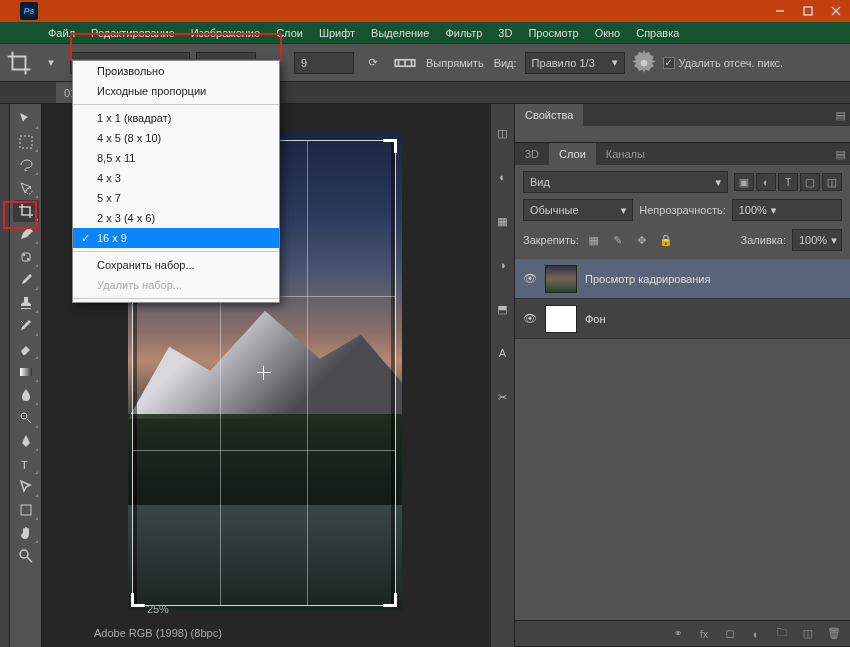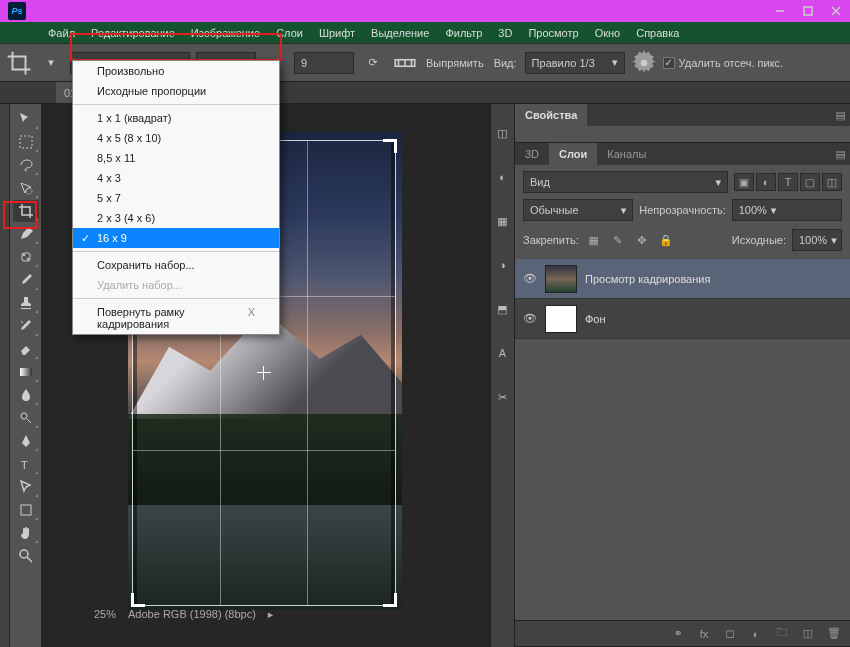--- a/index.html
+++ b/index.html
@@ -1,18 +1,18 @@
 <!DOCTYPE html>
 <html><head>
 <meta charset="utf-8">
 <style>
 * { margin: 0; padding: 0; box-sizing: border-box; font-family: Tahoma, Arial, sans-serif; font-size: 11px; user-select: none; }
 body { background: #535353; width: 850px; height: 647px; overflow: hidden; position: relative; color: #ccc; }
 
-.titlebar { height: 22px; background: #d946ef; display: flex; align-items: center; padding-left: 8px; font-style: italic; }
+.titlebar { height: 22px; background: #c2410c; display: flex; align-items: center; padding-left: 20px; font-style: italic; }
 .ps-logo { width: 18px; height: 18px; background: #001e36; color: #31a8ff; display: flex; align-items: center; justify-content: center; font-weight: bold; font-size: 9px; border-radius: 2px; }
 .window-controls { margin-left: auto; display: flex; }
 .win-btn { width: 28px; height: 22px; display: flex; align-items: center; justify-content: center; color: #ccc; cursor: pointer; }
 .win-btn svg { width: 10px; height: 10px; }
 
 .menubar { height: 22px; background: #14532d; display: flex; align-items: center; padding-left: 40px; border-bottom: 1px solid #2a2a2a; }
 .menu-item { padding: 0 8px; height: 100%; display: flex; align-items: center; cursor: pointer; color: #ddd; }
 
 .optionsbar { height: 38px; background: #535353; border-bottom: 1px solid #222; display: flex; align-items: center; padding: 0 6px; gap: 6px; position: relative; }
 .opt-icon { width: 26px; height: 26px; display: flex; align-items: center; justify-content: center; }
@@ -54,39 +54,39 @@
 .crop-handle.tl::before { width: 14px; height: 3px; top: 0; left: 0; } .crop-handle.tl::after { width: 3px; height: 14px; top: 0; left: 0; }
 .crop-handle.tr::before { width: 14px; height: 3px; top: 0; right: 0; } .crop-handle.tr::after { width: 3px; height: 14px; top: 0; right: 0; }
 .crop-handle.bl::before { width: 14px; height: 3px; bottom: 0; left: 0; } .crop-handle.bl::after { width: 3px; height: 14px; bottom: 0; left: 0; }
 .crop-handle.br::before { width: 14px; height: 3px; bottom: 0; right: 0; } .crop-handle.br::after { width: 3px; height: 14px; bottom: 0; right: 0; }
 .crop-center { position: absolute; left: 50%; top: 50%; width: 14px; height: 14px; margin: -7px; }
 .crop-center::before { content: ''; position: absolute; left: 6px; top: 0; width: 1px; height: 14px; background: #fff; }
 .crop-center::after { content: ''; position: absolute; top: 6px; left: 0; width: 14px; height: 1px; background: #fff; }
 .dim-left, .dim-right { position: absolute; top: 0; bottom: 0; background: rgba(0,0,0,0.45); }
 .dim-left { left: 0; width: 4px; } .dim-right { right: 0; width: 4px; }
 
-.statusbar { position: absolute; bottom: 22px; left: 42px; height: 22px; display: flex; align-items: center; gap: 12px; padding: 0 10px; color: #aaa; }
+.statusbar { position: absolute; bottom: 22px; left: 42px; height: 22px; display: flex; align-items: center; gap: 12px; padding: 0 10px; color: #aaa; flex-direction: column; }
 .timeline-tab { position: absolute; bottom: 0; left: 42px; height: 22px; display: flex; align-items: center; padding: 0 12px; background: #424242; color: #bbb; border-top: 1px solid #222; }
 
 .dropdown-menu { position: absolute; left: 72px; top: 60px; width: 208px; background: #f8f8f8; border: 1px solid #888; box-shadow: 3px 3px 8px rgba(0,0,0,0.5); color: #222; z-index: 100; }
 .dd-item { padding: 4px 24px; cursor: pointer; display: flex; justify-content: space-between; }
 .dd-item.selected { background: #0a84ff; color: #fff; position: relative; }
 .dd-item.selected::before { content: '✓'; position: absolute; left: 8px; }
 .dd-item.disabled { color: #aaa; }
 .dd-sep { height: 1px; background: #ccc; margin: 3px 0; }
 .dd-shortcut { color: #888; }
 
 .dock-right { width: 24px; background: #424242; border-left: 1px solid #222; display: flex; flex-direction: column; align-items: center; padding-top: 20px; gap: 26px; }
 .dock-icon { width: 18px; height: 18px; display: flex; align-items: center; justify-content: center; cursor: pointer; color: #bbb; }
 
 .panels { width: 336px; background: #424242; border-left: 1px solid #222; display: flex; flex-direction: column; }
 .panel-section { border-bottom: 1px solid #222; }
 .panel-tabs { height: 22px; display: flex; align-items: center; background: #383838; position: relative; }
 .panel-tab { padding: 0 10px; height: 100%; display: flex; align-items: center; cursor: pointer; color: #999; }
-.panel-tab.active { background: #535353; color: #ddd; font-weight: bold; }
+.panel-tab.active { background: #535353; color: #ddd; }
 .panel-menu { position: absolute; right: 4px; color: #999; cursor: pointer; }
 .panel-body { background: #535353; padding: 8px; }
 .layers-body { padding: 0; flex: 1; }
 
 .layers-toolbar { padding: 6px 8px; display: flex; flex-direction: column; gap: 6px; }
 .layers-row { display: flex; align-items: center; gap: 6px; }
 .layers-row .opt-field { flex: 1; }
 .layers-filter { display: flex; gap: 2px; }
 .filter-btn { width: 20px; height: 18px; display: flex; align-items: center; justify-content: center; background: #3f3f3f; border: 1px solid #2a2a2a; cursor: pointer; color: #aaa; }
 .blend-select { width: 180px; }
@@ -417,21 +417,21 @@
                 <span style="margin-left:4px">▾</span>
               </div>
           </div>
           <div class="lock-row">
             <span class="opacity-label">Закрепить:</span>
             <div class="lock-btn">▦</div>
             <div class="lock-btn">✎</div>
             <div class="lock-btn">✥</div>
             <div class="lock-btn">🔒</div>
             <span style="flex:1"></span>
-            <span class="opacity-label">Исходные:</span>
+            <span class="opacity-label">Заливка:</span>
             <div class="opt-field opacity-field">
                 <span>100%</span>
                 <span style="margin-left:4px">▾</span>
               </div>
           </div>
         </div>
         <div class="layer-list">
           <div class="layer-item active">
             <div class="layer-vis">👁</div>
             <div class="layer-thumb img"></div>
@@ -465,17 +465,13 @@
   <div class="dd-item">4 x 5 (8 x 10)</div>
   <div class="dd-item">8,5 x 11</div>
   <div class="dd-item">4 x 3</div>
   <div class="dd-item">5 x 7</div>
   <div class="dd-item">2 x 3 (4 x 6)</div>
   <div class="dd-item selected">16 x 9</div>
   <div class="dd-sep"></div>
   <div class="dd-item">Сохранить набор...</div>
   <div class="dd-item disabled">Удалить набор...</div>
   <div class="dd-sep"></div>
-  <div class="dd-item">
-      <span>Повернуть рамку кадрирования</span>
-      <span class="dd-shortcut">X</span>
-    </div>
 </div>
 
 </body></html>

